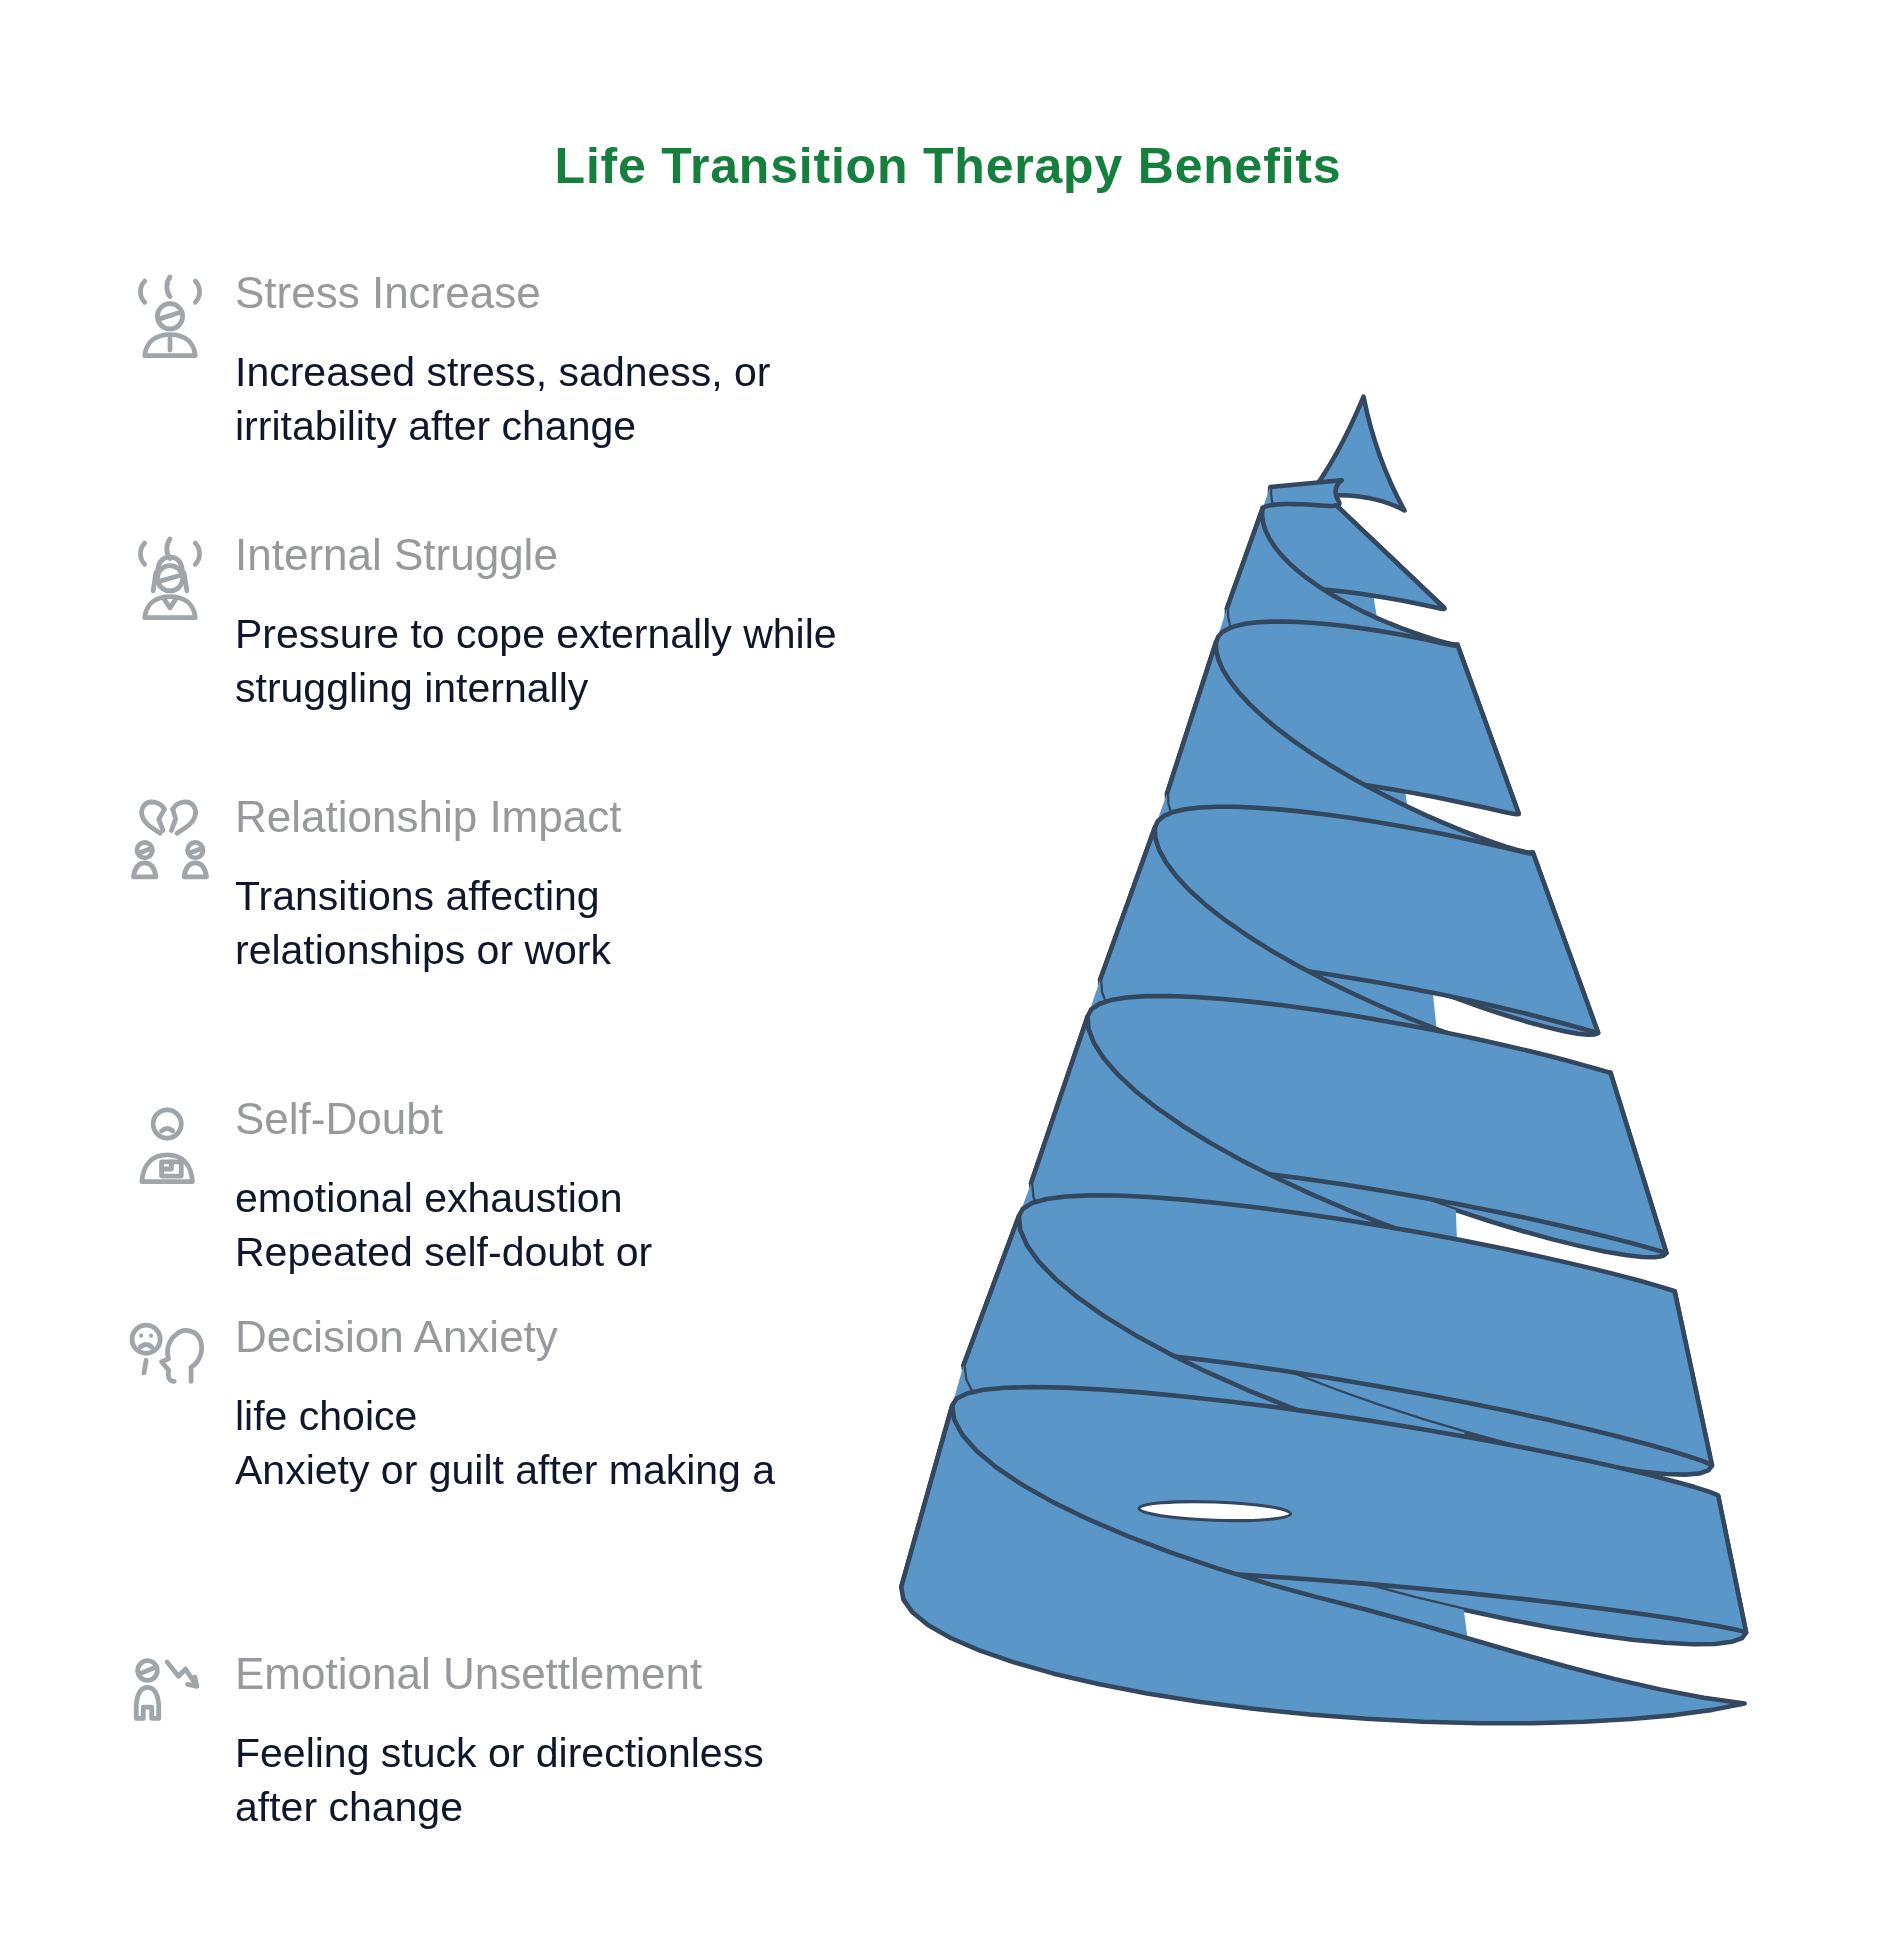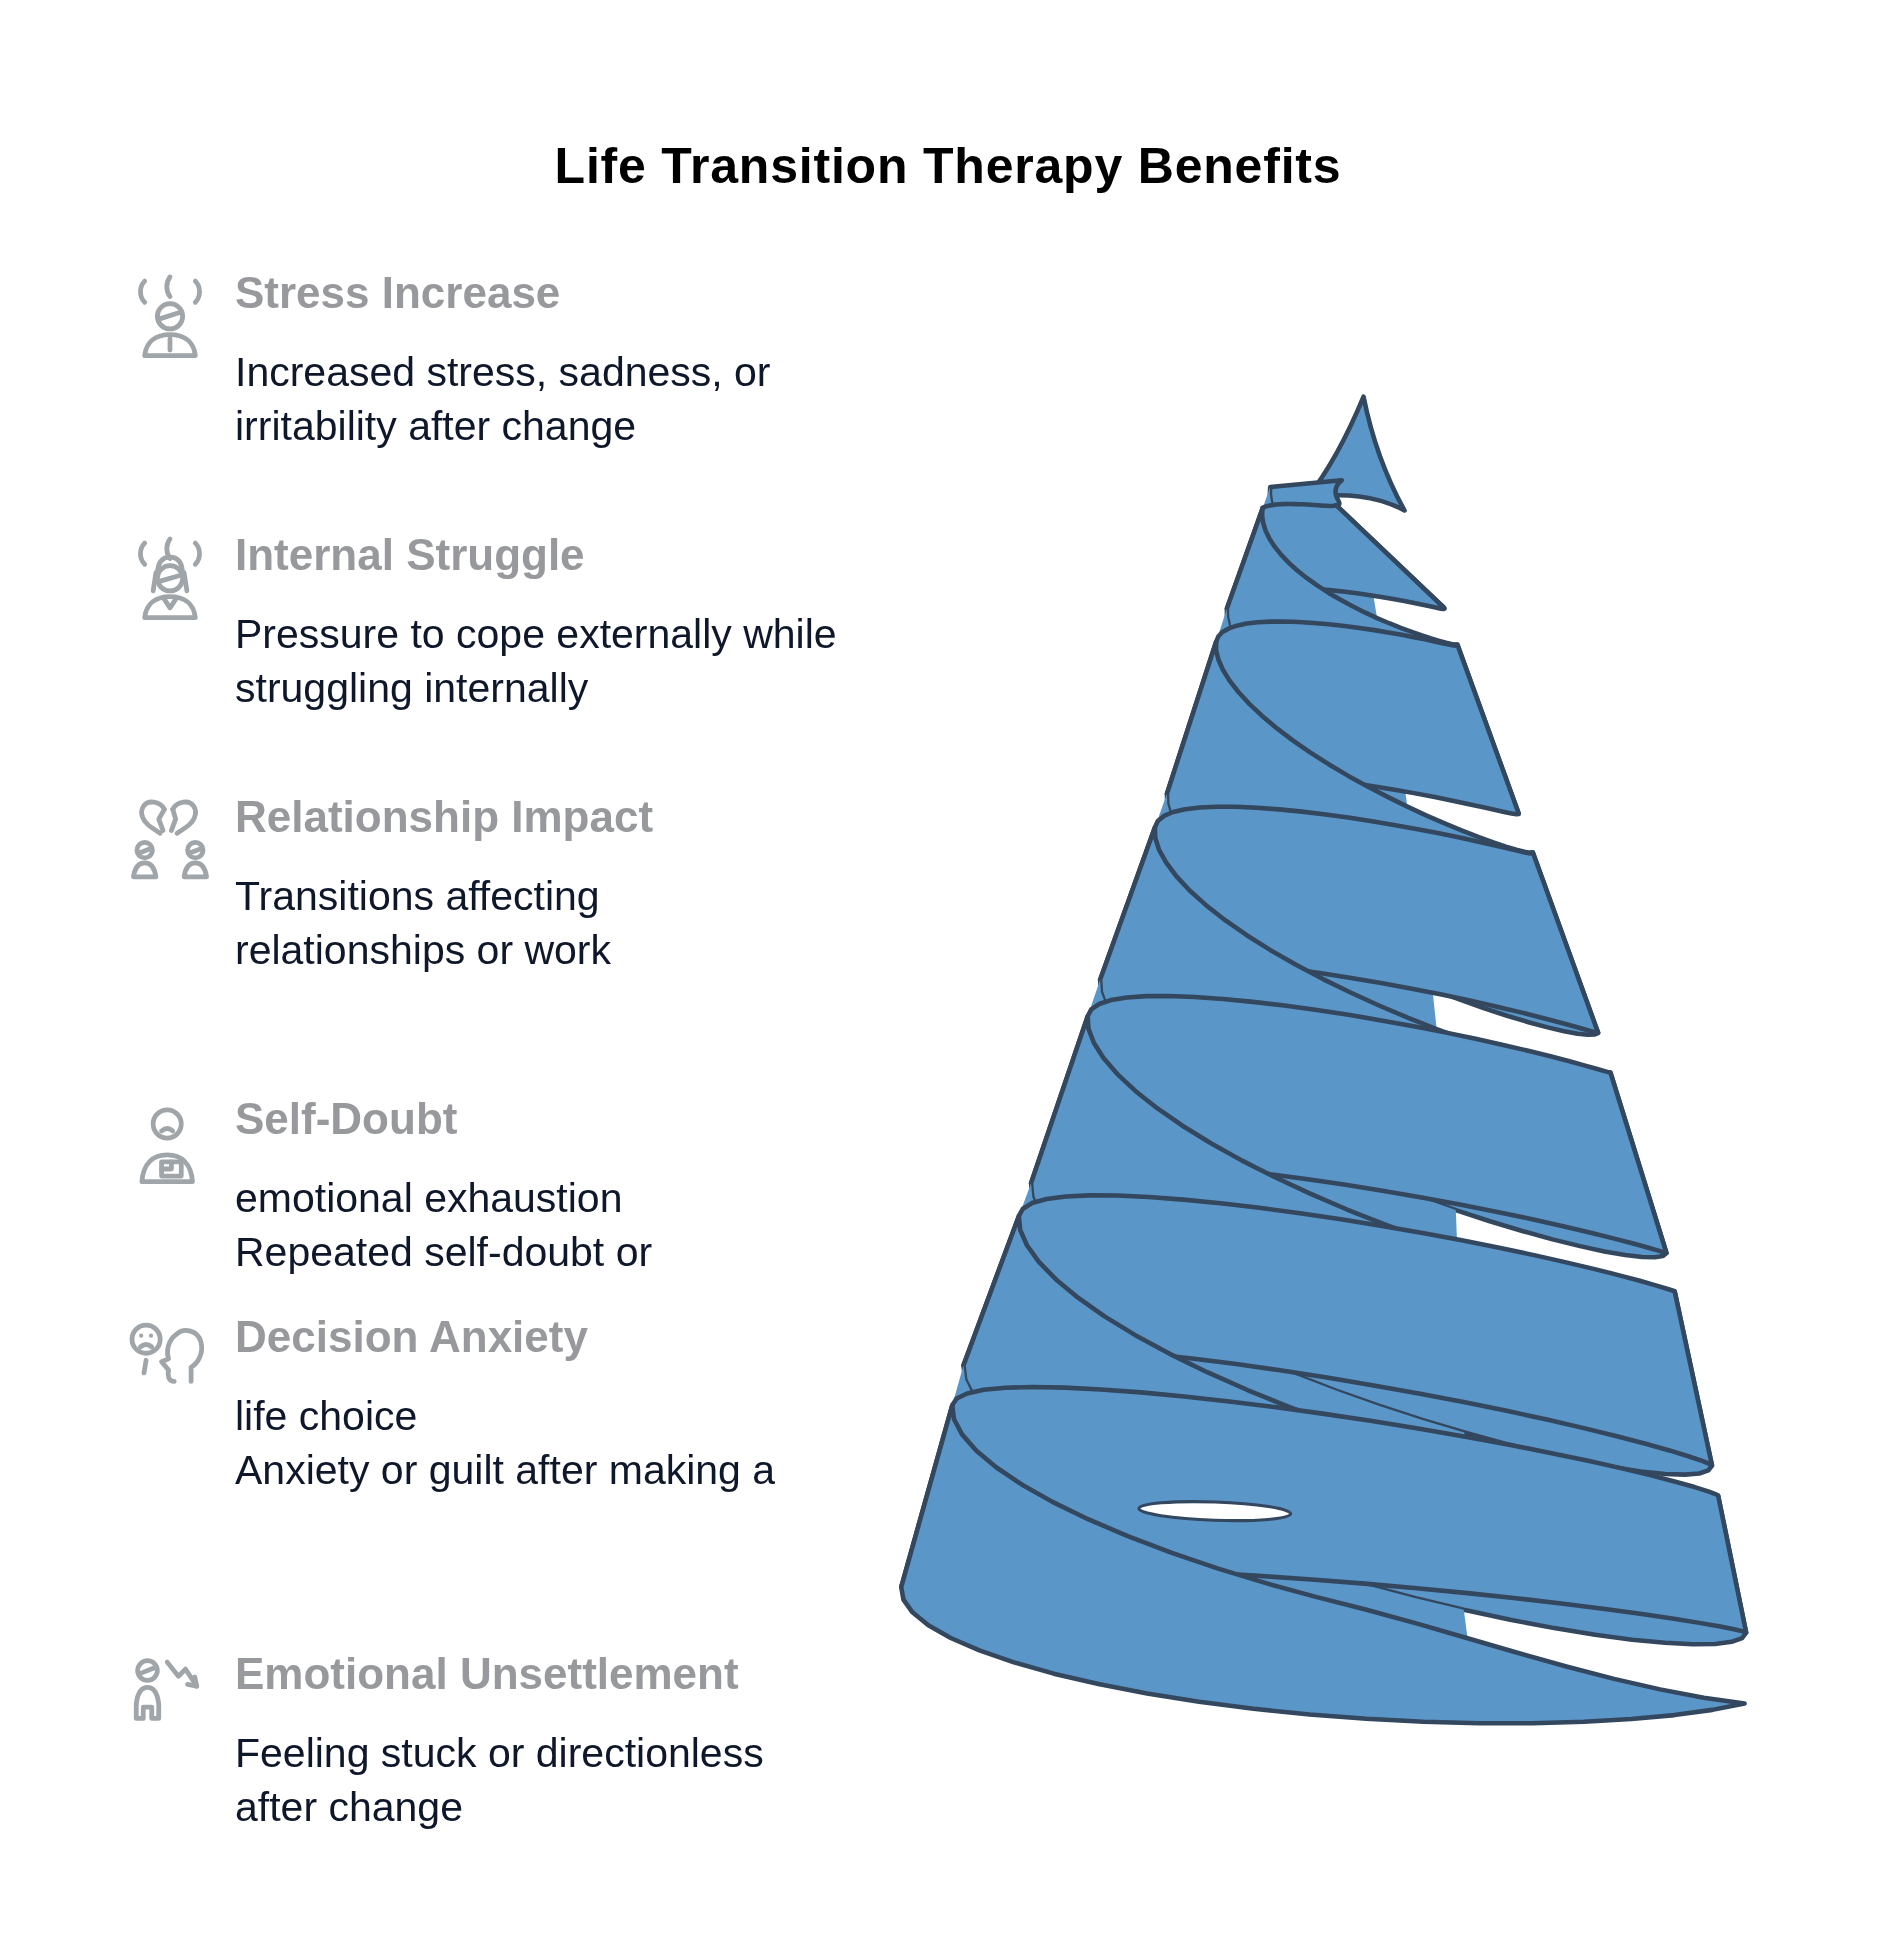--- a/index.html
+++ b/index.html
@@ -2,28 +2,28 @@
 <html style="font-size:12px"><head>
 <meta charset="utf-8">
 <style>
   html,body{margin:0;padding:0;}
   body{
     width:1896px;height:1943px;position:relative;overflow:hidden;
     background:#ffffff;font-family:"Liberation Sans", sans-serif;
   }
   .page-title{
     position:absolute;left:0;top:103px;width:1896px;text-align:center;
-    font-size:50px;font-weight:bold;color:#000000;letter-spacing:0.8px;
+    font-size:50px;font-weight:bold;color:#15803d;letter-spacing:0.8px;
   }
   .item{position:absolute;left:125px;width:805px;}
   .item .icon-box{position:absolute;left:0;top:1.5px;width:90px;height:99px;}
   .item .icon-box svg{width:90px;height:99px;display:block;}
   .item .txt{margin-left:110px;}
   .item h2{
-    margin:0 0 29px 0;font-size:44px;font-weight:bold;color:#97999c;line-height:1.1;
+    margin:0 0 29px 0;font-size:44px;font-weight:normal;color:#97999c;line-height:1.1;
   }
   .item .desc{font-size:41px;color:#0f172a;line-height:1.3;}
   .ic{stroke:#a0a5a9;fill:none;stroke-width:3.4;stroke-linecap:round;stroke-linejoin:round;}
   .ic-fill{fill:#a0a5a9;stroke:none;}
   #cone-wrap{position:absolute;left:820px;top:304px;width:1078px;height:1564px;}
 </style>
 </head>
 <body>
 
 <h1 class="page-title">Life Transition Therapy Benefits</h1>

